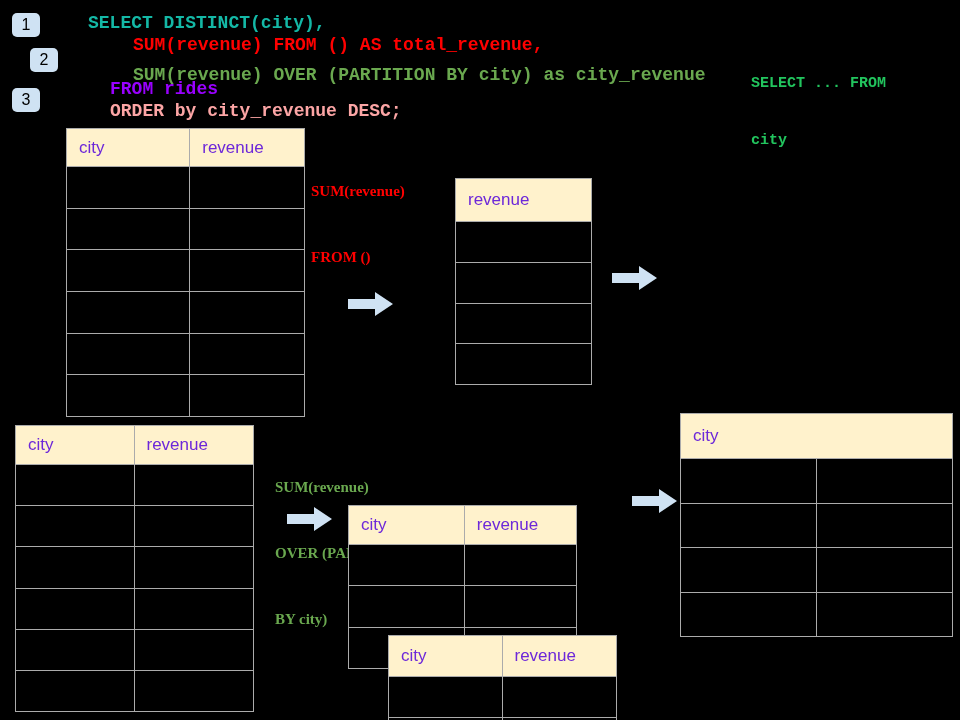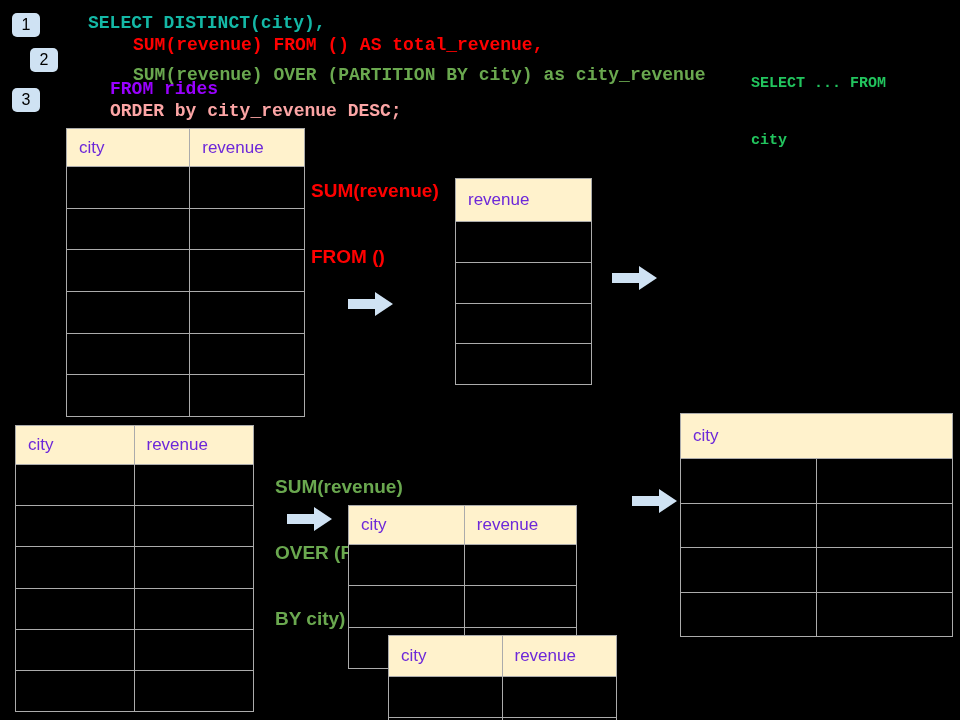--- a/index.html
+++ b/index.html
@@ -31,22 +31,22 @@
 
   
   .sidenote {
     position:absolute; left:751px; top:36px;
     font-family:"Liberation Mono", monospace; font-weight:bold;
     font-size:15px; line-height:19px; white-space:pre;
   }
 
   
   .note {
-    position:absolute; font-family:Liberation Sans, sans-serif;
-    font-weight:bold; font-size:19px; line-height:22px; white-space:pre;
+    position:absolute; font-family:Liberation Serif, serif;
+    font-weight:bold; font-size:15px; line-height:22px; white-space:pre;
   }
   .note-total     { left:311px; top:136px; }
   .note-partition { left:275px; top:432px; }
 
   
   .table {
     position:absolute; display:flex; flex-direction:column;
     border:1px solid #ababab; background:#000; box-sizing:border-box;
   }
   .thead { display:flex; flex:0 0 auto; }

